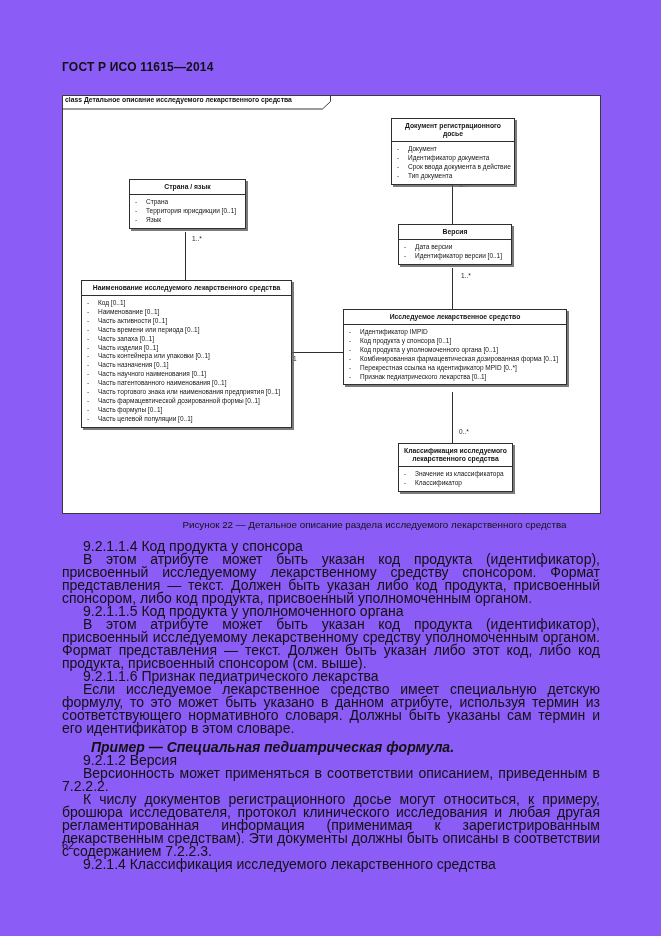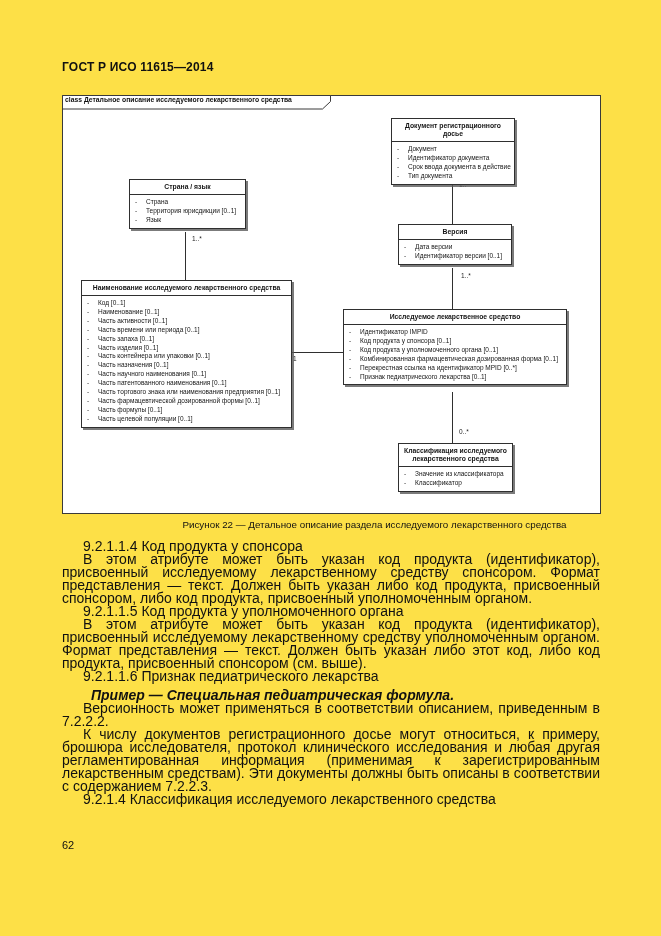--- a/index.html
+++ b/index.html
@@ -1,17 +1,17 @@
 <!DOCTYPE html>
 <html><head>
 <meta charset="utf-8">
 <style>
   html,body{margin:0;padding:0;background:#e8e8e8;}
   .page{
-    position:relative;width:661px;height:936px;background:#fde047;
+    position:relative;width:661px;height:936px;background:#8b5cf6;
     font-family:"Liberation Sans", sans-serif;color:#1a1a1a;
     outline:1px solid #c9c9c9;overflow:hidden;
   }
   .doc-header{
     position:absolute;left:62px;top:60px;font-size:12px;font-weight:bold;
     letter-spacing:.2px;color:#111;
   }
   
   .frame{
     position:absolute;left:62px;top:95px;width:537px;height:417px;
@@ -155,21 +155,23 @@
   </div>
 
   <div class="caption">Рисунок 22 — Детальное описание раздела исследуемого лекарственного средства</div>
 
   <div class="body-text" id="body-container">
       <p class="body">9.2.1.1.4 Код продукта у спонсора</p>
       <p class="body">В этом атрибуте может быть указан код продукта (идентификатор), присвоенный исследуемому лекарственному средству спонсором. Формат представления — текст. Должен быть указан либо код продукта, присвоенный спонсором, либо код продукта, присвоенный уполномоченным органом.</p>
       <p class="body">9.2.1.1.5 Код продукта у уполномоченного органа</p>
       <p class="body">В этом атрибуте может быть указан код продукта (идентификатор), присвоенный исследуемому лекарственному средству уполномоченным органом. Формат представления — текст. Должен быть указан либо этот код, либо код продукта, присвоенный спонсором (см. выше).</p>
       <p class="body">9.2.1.1.6 Признак педиатрического лекарства</p>
+      <p class="body">Если исследуемое лекарственное средство имеет специальную детскую формулу, то это может быть указано в данном атрибуте, используя термин из соответствующего нормативного словаря. Должны быть указаны сам термин и его идентификатор в этом словаре.</p>
       <p class="example">Пример — Специальная педиатрическая формула.</p>
+      <p class="body">9.2.1.2 Версия</p>
       <p class="body">Версионность может применяться в соответствии описанием, приведенным в 7.2.2.2.</p>
       <p class="body">К числу документов регистрационного досье могут относиться, к примеру, брошюра исследователя, протокол клинического исследования и любая другая регламентированная информация (применимая к зарегистрированным лекарственным средствам). Эти документы должны быть описаны в соответствии с содержанием 7.2.2.3.</p>
       <p class="body">9.2.1.4 Классификация исследуемого лекарственного средства</p>
     </div>
 
   <div class="page-number">62</div>
 
 </div>
 
 </body></html>

